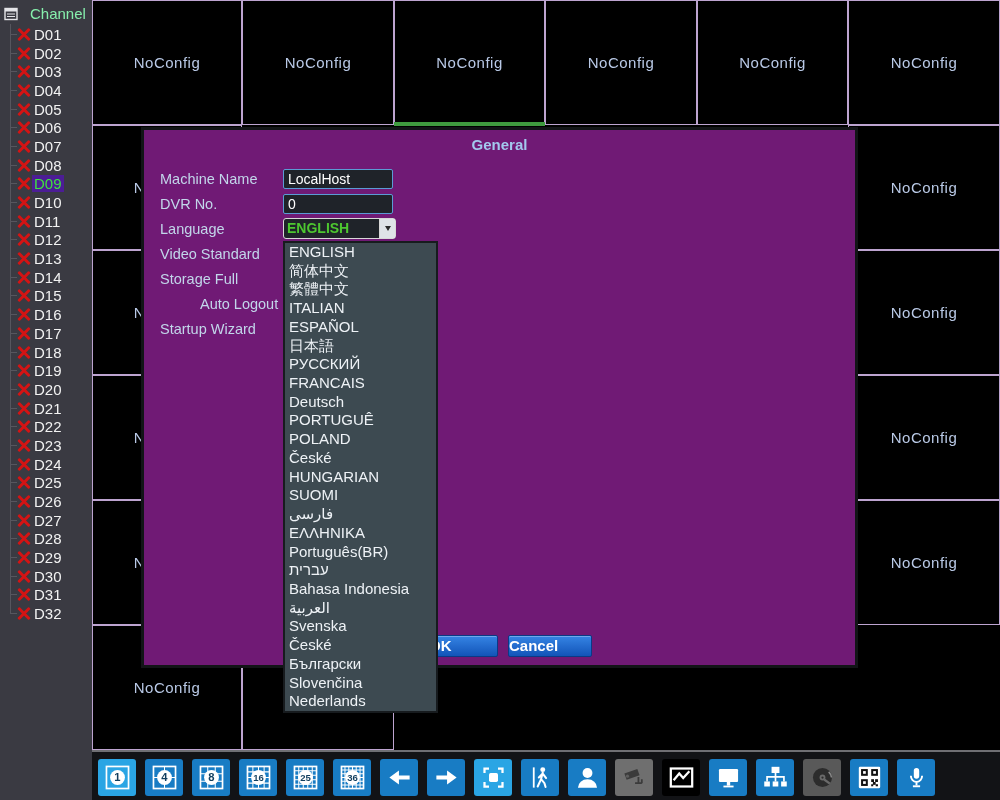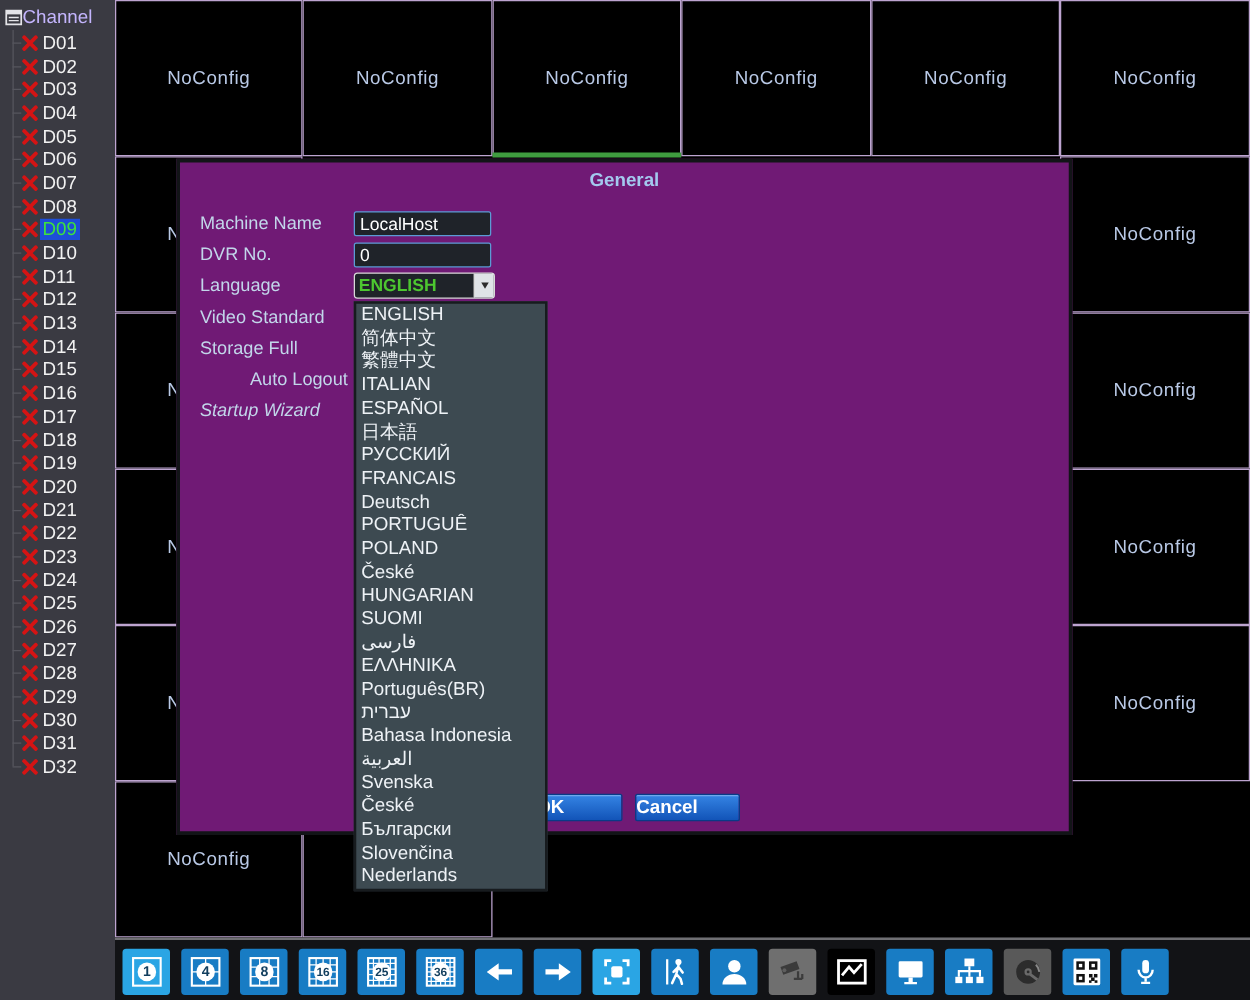--- a/index.html
+++ b/index.html
@@ -7,30 +7,30 @@
          font-family:"Liberation Sans","DejaVu Sans",sans-serif;}
 
   
   .cell{position:absolute;box-sizing:border-box;border:1px solid #bda4d0;background:#000;
         display:flex;align-items:center;justify-content:center;z-index:1;}
   .cell .nc{color:#b9c9e6;font-size:15px;letter-spacing:.5px;}
   #sel-line{position:absolute;background:#3f9b3f;z-index:3;}
 
   
   #sidebar{position:absolute;left:0;top:0;width:92px;height:800px;background:#3a3a42;z-index:5;}
-  #sb-head{display:flex;align-items:center;gap:0;padding:5px 0 3px 4px;color:#c4b5fd;font-size:15px;}
+  #sb-head{display:flex;align-items:center;gap:12px;padding:5px 0 3px 4px;color:#86efac;font-size:15px;}
   #tree-line{position:absolute;left:10px;top:24px;width:1px;height:589px;background:#56565e;}
   .ch-item{position:relative;display:flex;align-items:center;height:18.7px;padding-left:10px;cursor:default;}
   .ch-stub{width:7px;height:1px;background:#56565e;flex:none;}
   .x-icon{position:relative;width:14px;height:14px;flex:none;}
   .x-icon::before,.x-icon::after{content:"";position:absolute;left:-1px;top:5.5px;width:16px;height:3px;
         background:#d41414;border-radius:1px;}
   .x-icon::before{transform:rotate(45deg);} .x-icon::after{transform:rotate(-45deg);}
   .ch-label{color:#f2f2f2;font-size:15px;margin-left:1px;padding:0 2px;line-height:17px;}
-  .ch-item.sel .ch-label{background:#1d4ed8;color:#3ee23e;}
+  .ch-item.sel .ch-label{background:#4c1d95;color:#3ee23e;}
 
   
   #dialog{position:absolute;left:141px;top:127px;width:717px;height:541px;box-sizing:border-box;
           background:#701a75;border:3px solid #121417;z-index:4;}
   #dlg-title{position:absolute;left:0;top:6px;width:100%;text-align:center;color:#a3c9ee;
           font-size:15px;font-weight:bold;}
   .f-label{position:absolute;left:16px;height:20px;line-height:20px;color:#c2d6ea;font-size:14.5px;white-space:nowrap;}
   .f-input{position:absolute;left:139px;width:110px;height:20px;box-sizing:border-box;
           background:#1f2329;border:1px solid #5b9bd5;border-radius:2px;color:#fff;
           font-size:14px;padding:0 4px;font-family:inherit;outline:none;}
@@ -129,21 +129,21 @@
         <div class="f-label" style="top: 89px;">Language</div>
         <div id="combo" style="top: 88px;">
           <span id="combo-value">ENGLISH</span>
           <span id="combo-btn">
             <span id="combo-arrow"></span>
           </span>
         </div>
         <div class="f-label" style="top: 114px;">Video Standard</div>
         <div class="f-label" style="top: 139px;">Storage Full</div>
         <div class="f-label" style="top: 164px; margin-left: 40px;">Auto Logout</div>
-        <div class="f-label" style="top: 189px; font-style: italic;">Startup Wizard</div>
+        <div class="f-label" style="top: 189px;">Startup Wizard</div>
       </div>
     <div class="dlg-btn" id="btn-ok">OK</div>
     <div class="dlg-btn" id="btn-cancel">Cancel</div>
   </div>
 
   <div id="dropdown">
       <div class="dd-item">ENGLISH</div>
       <div class="dd-item">简体中文</div>
       <div class="dd-item">繁體中文</div>
       <div class="dd-item">ITALIAN</div>

